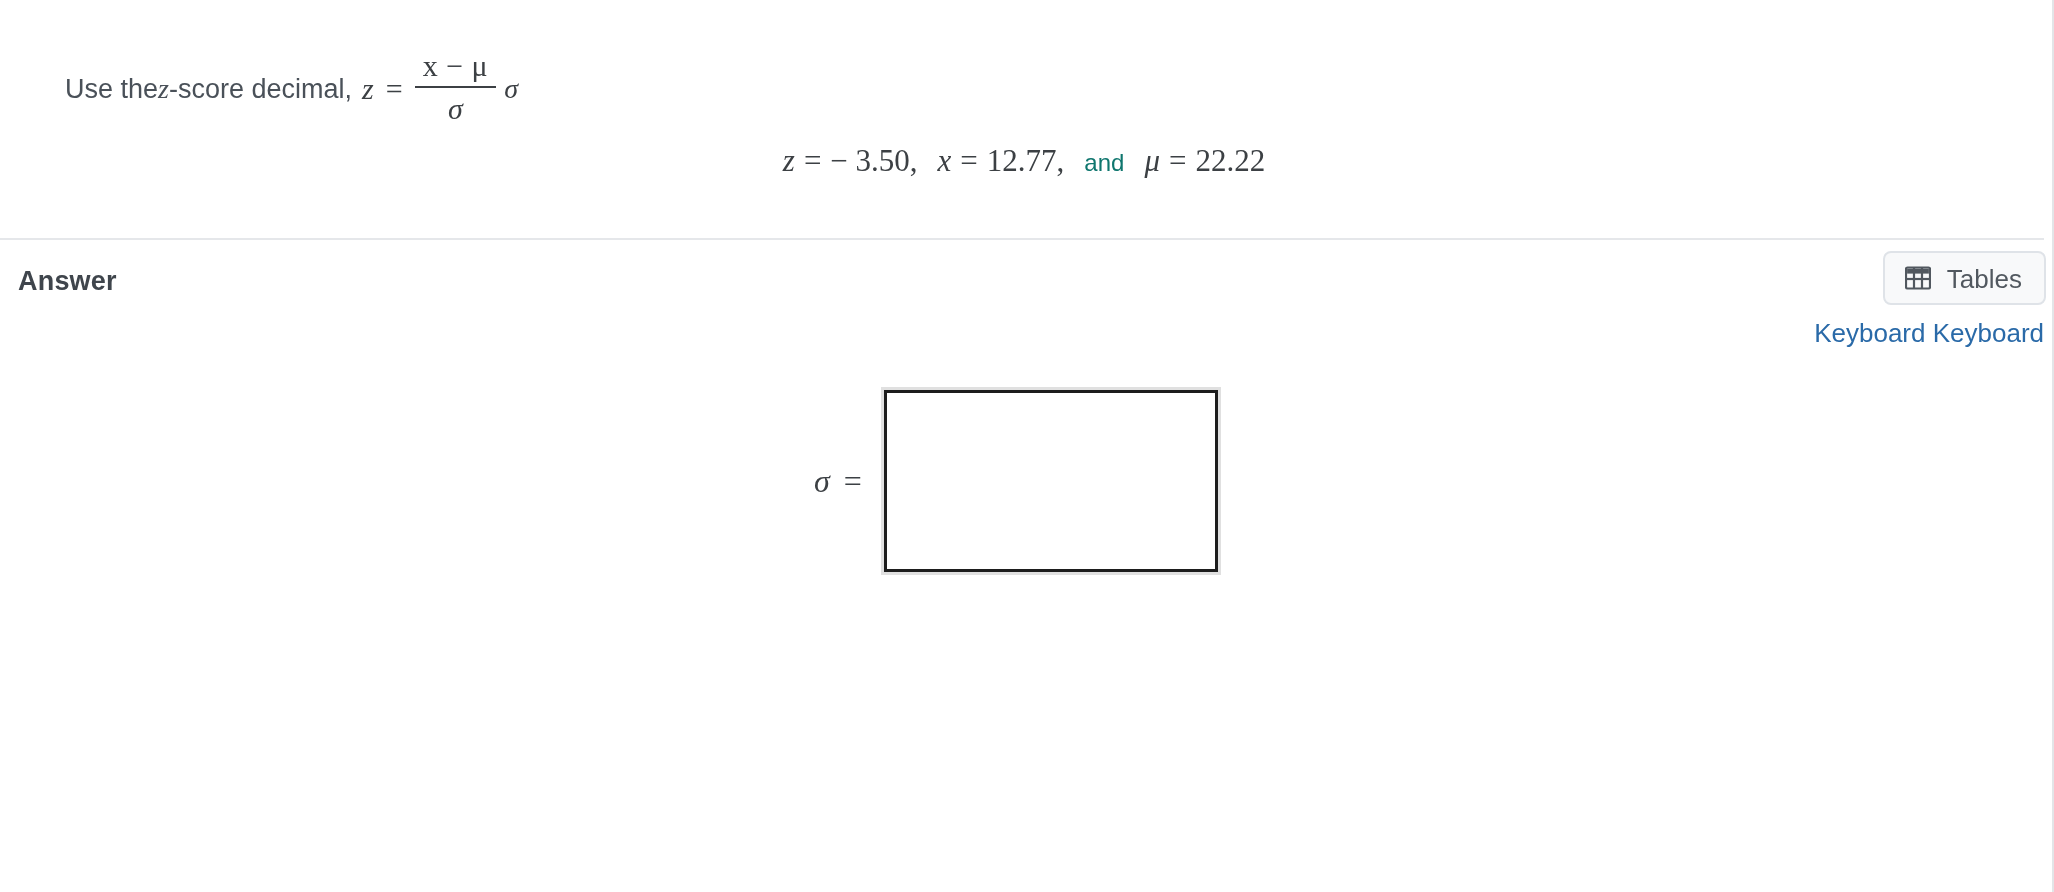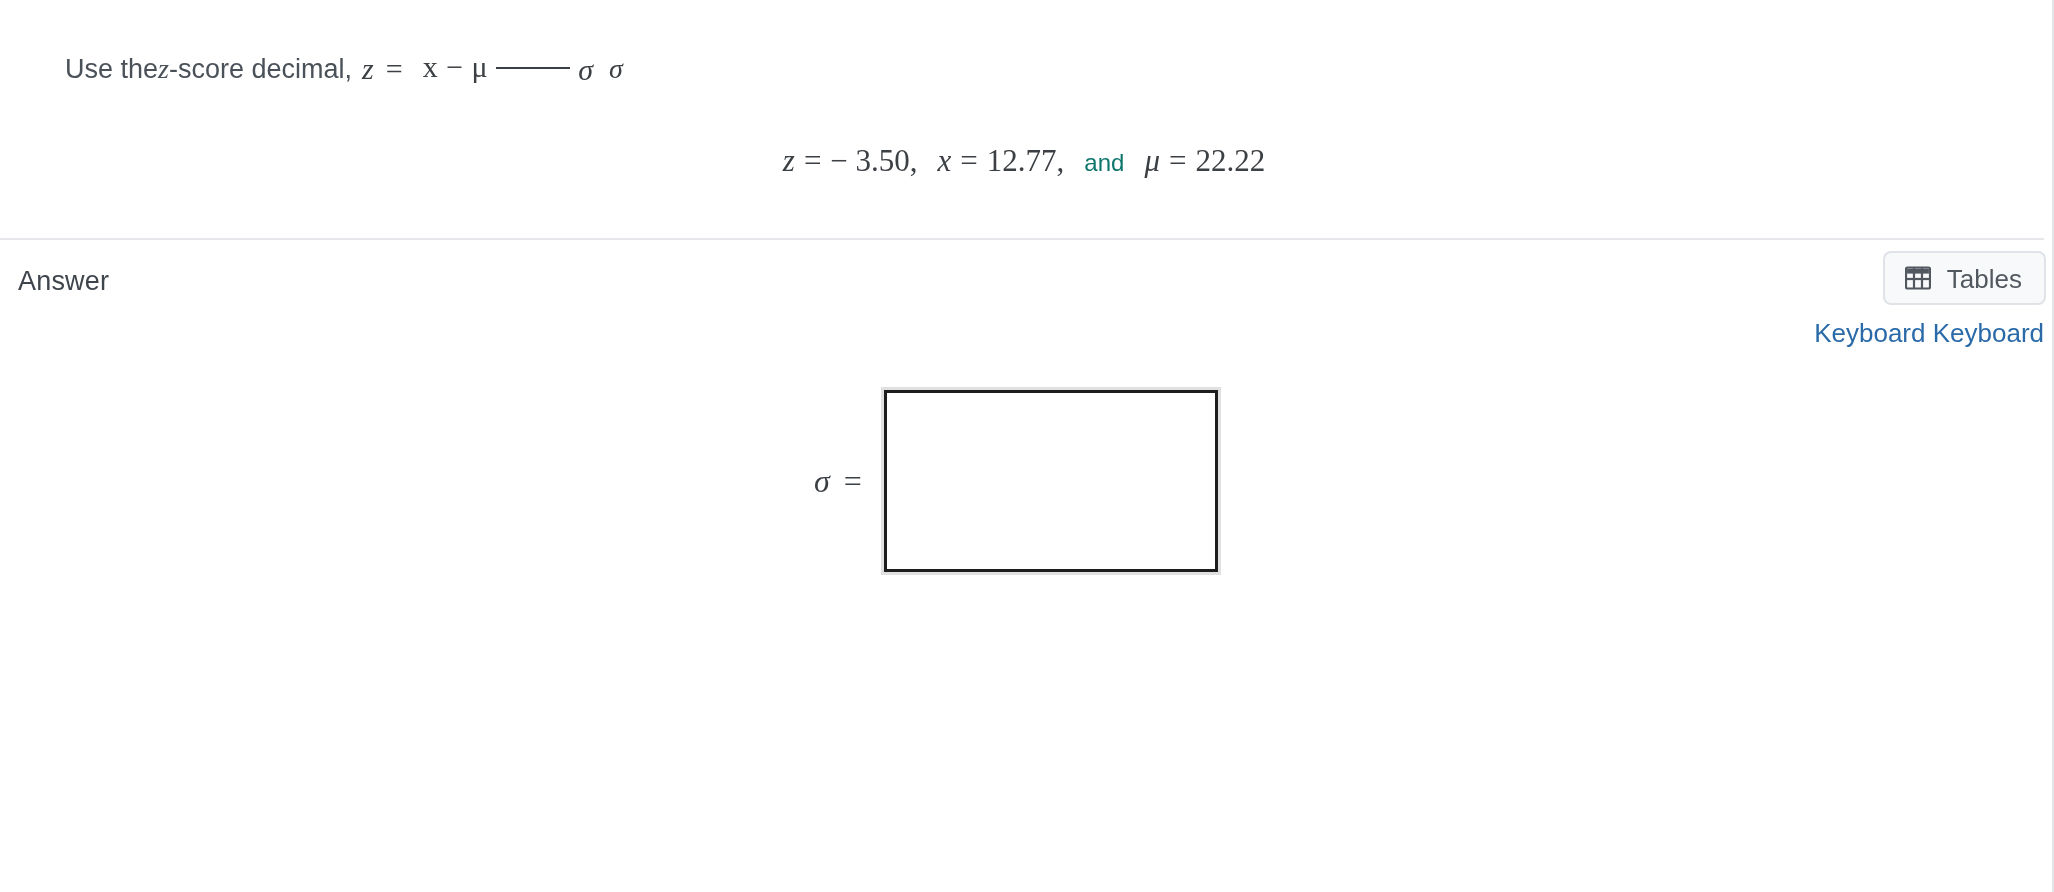--- a/index.html
+++ b/index.html
@@ -67,21 +67,21 @@
     gap: 10px;
     margin: 0 6px 0 10px;
     font-family: "Liberation Serif", serif;
     font-size: 30px;
     color: #3c4044;
   }
   .frac-var { font-style: italic; font-size: 30px; }
   .frac-eq { font-style: normal; font-size: 30px; padding: 0 2px; }
   .frac {
     display: inline-flex;
-    flex-direction: row;
+    flex-direction: column;
     align-items: center;
     vertical-align: middle;
     position: relative;
     top: -1px;
   }
   .frac .num {
     font-size: 30px;
     padding: 0 8px 3px 8px;
     letter-spacing: 0.5px;
     white-space: nowrap;
@@ -138,21 +138,21 @@
     height: 2px;
     background: #e5e7ea;
   }
 
   
   .answer-label {
     position: absolute;
     left: 18px;
     top: 266px;
     font-size: 27px;
-    font-weight: normal;
+    font-weight: bold;
     color: #3f454c;
     letter-spacing: 0.2px;
   }
 
   .tool-buttons {
     position: absolute;
     right: 6px;
     top: 251px;
     display: flex;
     gap: 22px;

